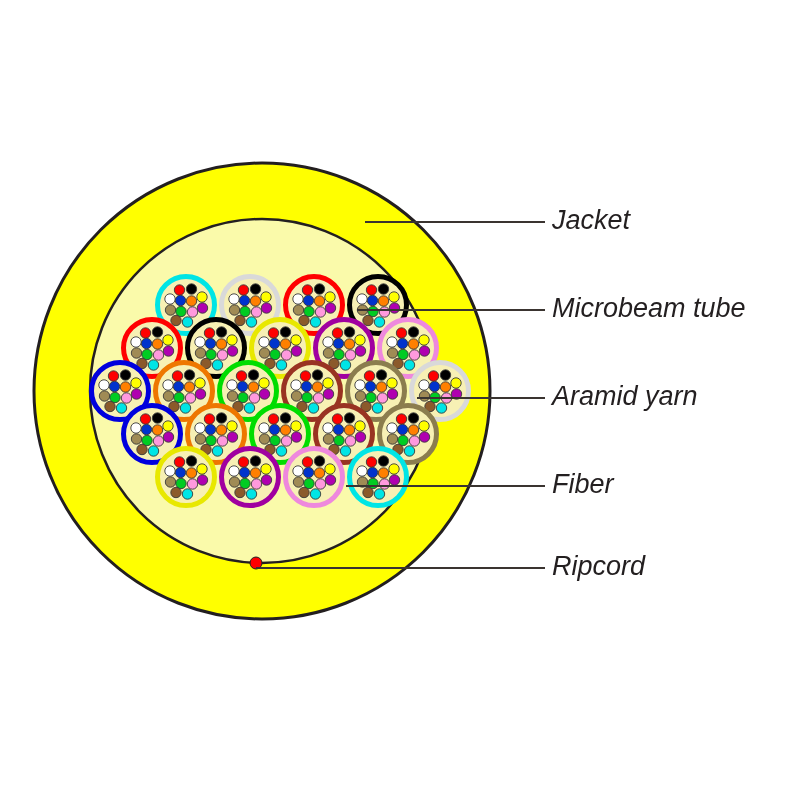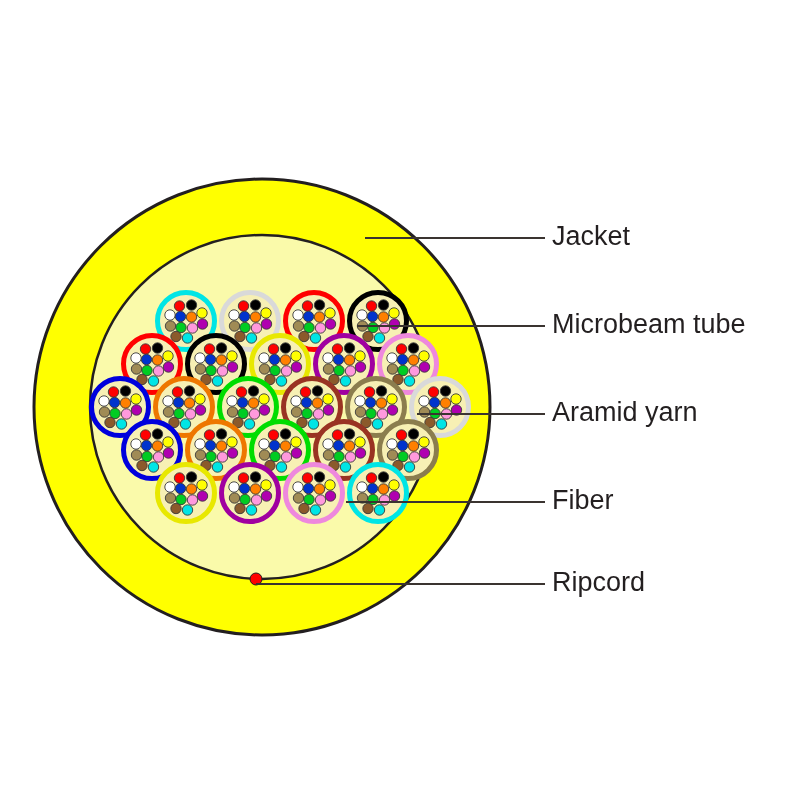--- a/index.html
+++ b/index.html
@@ -10,23 +10,24 @@
   body {
     width: 800px;
     height: 800px;
     font-family: "Liberation Sans", sans-serif;
     overflow: hidden;
     position: relative;
   }
   #diagram-root {
     position: absolute;
     left: 0;
-    top: 16px;
+    top: 0;
     width: 800px;
     height: 568px;
+    font-style: italic;
   }
   svg#cable-svg {
     display: block;
     width: 800px;
     height: 800px;
   }
   .callout-text {
     font-family: "Liberation Sans", sans-serif;
     font-size: 27px;
     fill: #231f20;

